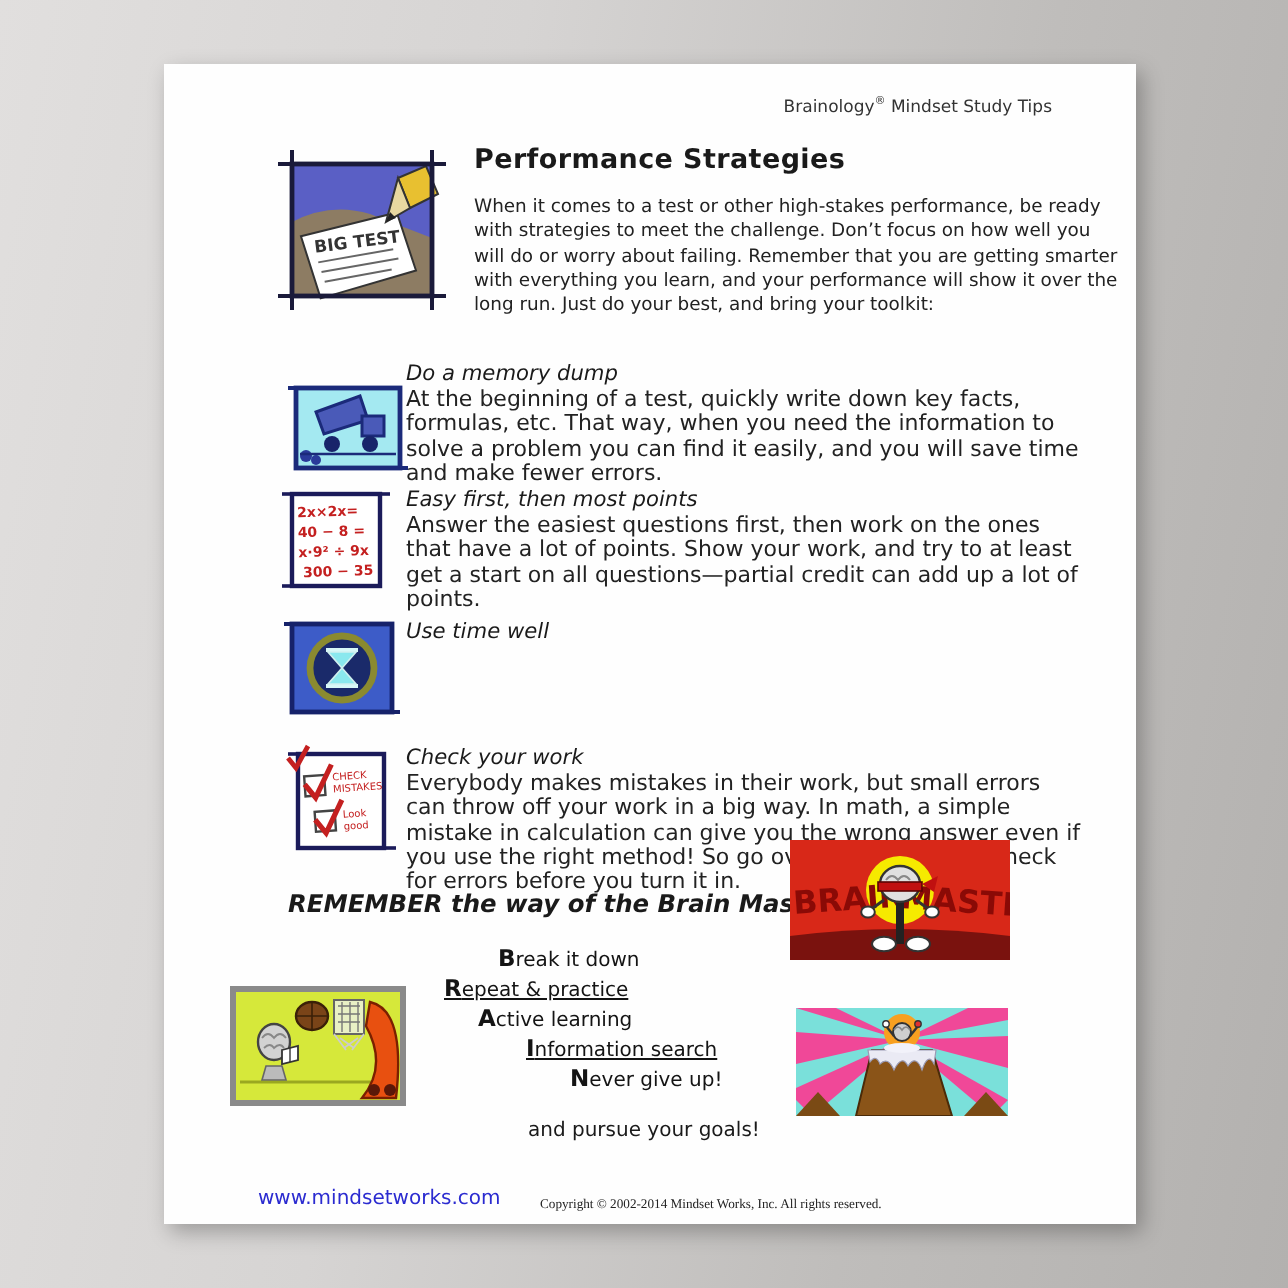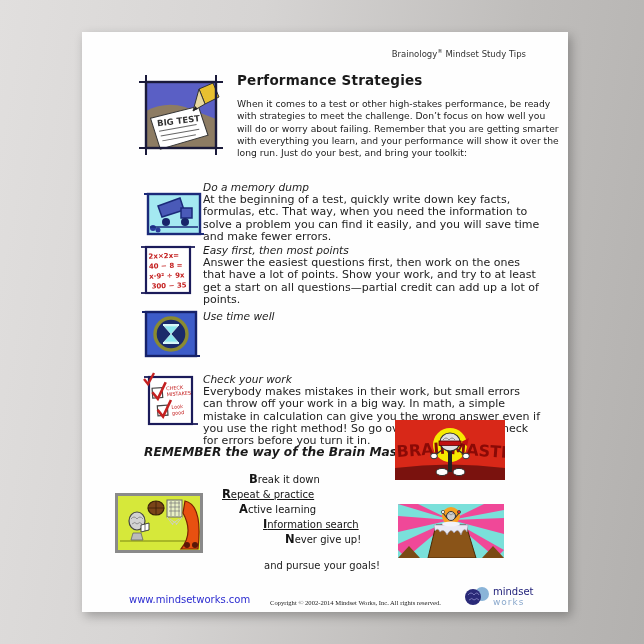--- a/index.html
+++ b/index.html
@@ -218,23 +218,14 @@
       <path d="M49,11 q2,-3 4,0 q2,-3 4,0" fill="none" stroke="#888" stroke-width="0.8"></path>
       <line x1="49" y1="14" x2="45" y2="9" stroke="#333" stroke-width="1.2"></line>
       <line x1="57" y1="14" x2="61" y2="9" stroke="#333" stroke-width="1.2"></line>
       <circle cx="45" cy="8" r="1.6" fill="#fff" stroke="#333" stroke-width="0.7"></circle>
       <circle cx="61" cy="8" r="1.6" fill="#e03030" stroke="#333" stroke-width="0.7"></circle>
     </svg>
   </div>
 
   <a class="abs url" href="#">www.mindsetworks.com</a>
   <div class="abs copyright">Copyright © 2002-2014 Mindset Works, Inc.  All rights reserved.</div>
-  <div class="abs logo">
-    <svg width="88" height="28" viewBox="0 0 88 28">
-      <circle cx="22" cy="13" r="7" fill="#8ab4d8"></circle>
-      <circle cx="13" cy="16" r="8" fill="#2a2a78"></circle>
-      <path d="M8,14 q3,-4 6,0 q3,-4 5,0 M9,19 q3,-3 5,0 q3,-3 5,0" fill="none" stroke="#8a8ac8" stroke-width="0.8"></path>
-      <text x="33" y="14" font-size="10" fill="#22227a" font-family="DejaVu Sans,sans-serif">mindset</text>
-      <text x="33" y="24" font-size="9" fill="#8aa8cc" font-family="DejaVu Sans,sans-serif" letter-spacing="1">works</text>
-    </svg>
-  </div>
 
 </div>
 
 </body></html>

